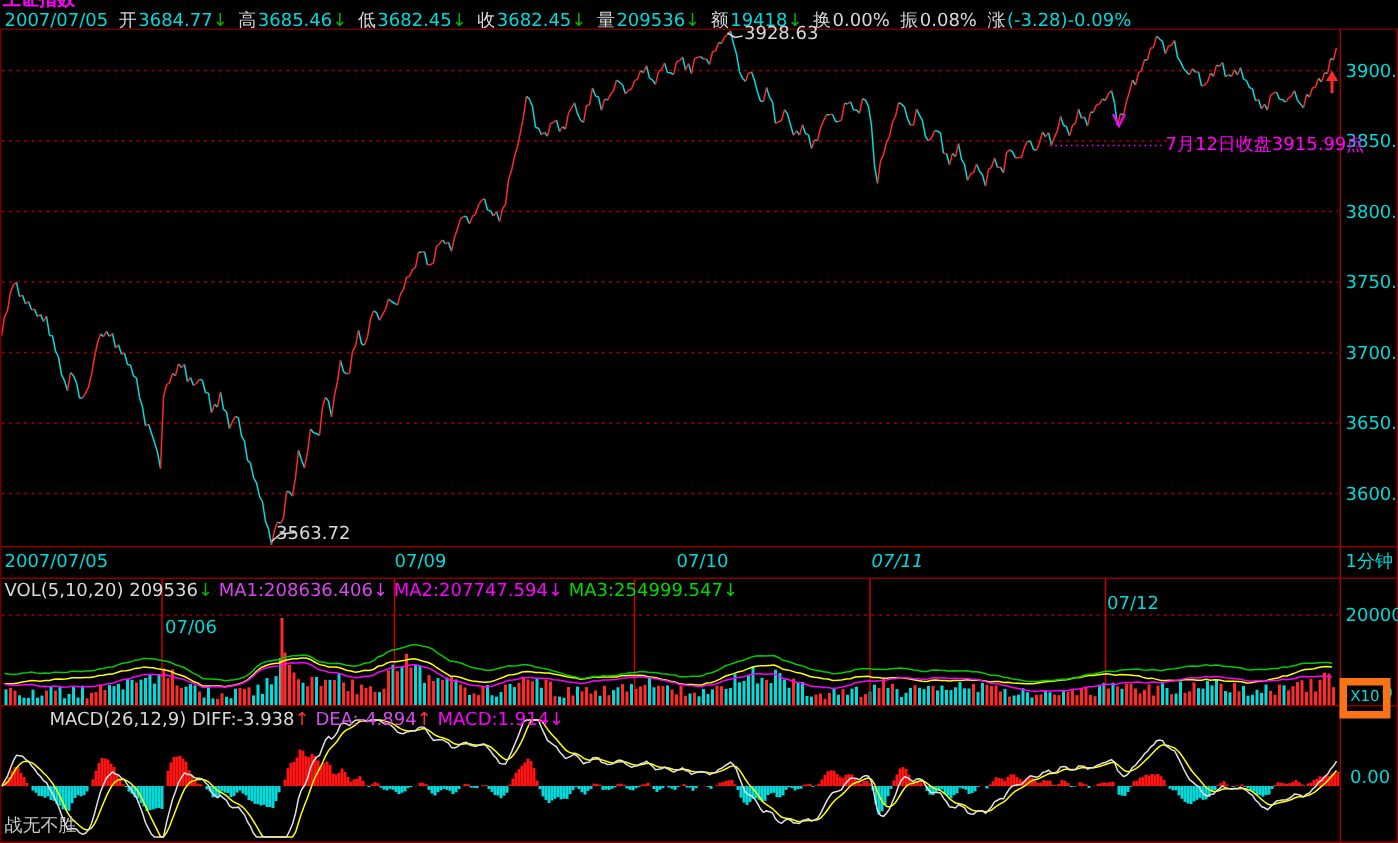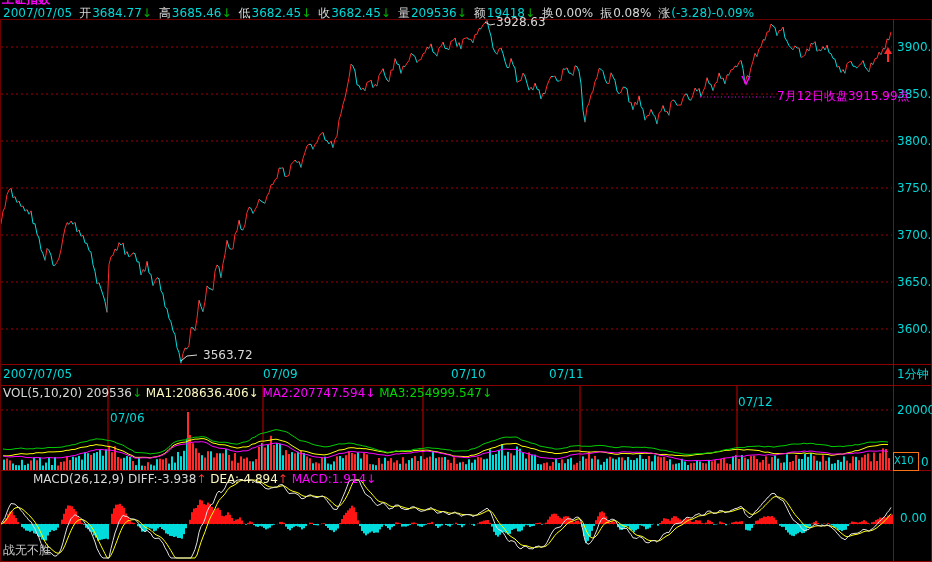--- a/index.html
+++ b/index.html
@@ -1,27 +1,27 @@
 <!DOCTYPE html>
 <html><head>
 <meta charset="utf-8">
 <style>
   html,body{margin:0;padding:0;background:#000;}
   #screen{position:relative;width:932px;height:562px;background:#000;overflow:hidden;
           font-family:"DejaVu Sans","Liberation Sans",sans-serif;}
   .t{position:absolute;white-space:nowrap;font-size:12px;line-height:12px;letter-spacing:0;}
-  .cy{color:#00d8d8}.wh{color:#d8d8d8}.mg{color:#ff00ff}.yl{color:#fef9c3}
+  .cy{color:#00d8d8}.wh{color:#d8d8d8}.mg{color:#ff00ff}.yl{color:#d946ef}
   .gn{color:#00d800}.rd{color:#ff3232}.ga{color:#00b400}
   .hline{position:absolute;left:0;width:932px;height:1px;background:#8c0000;}
   .vline{position:absolute;width:1px;background:#a00000;}
   svg{position:absolute;display:block;}
   .fld{margin-right:7px}
   .fld .v{margin-left:1px}
-  #x10box{position:absolute;left:893px;top:452px;width:24px;height:17px;border:1px solid #f97316;
-          color:#00d8d8;font-size:10px;line-height:16px;text-align:left;}
+  #x10box{position:absolute;left:893px;top:452px;width:24px;height:17px;border:5px solid #f97316;
+          color:#00d8d8;font-size:10px;line-height:16px;text-align:center;}
 </style>
 </head>
 <body>
 
 <div id="screen">
 
   <div class="t mg" style="left:2px;top:-7px;font-weight:bold;">上证指数</div>
   <div class="t" style="left:3px;top:7px;text-decoration:underline;">
     <span class="cy fld">2007/07/05</span><span id="quote-fields"><span class="fld"><span class="wh">开</span><span class="cy v">3684.77</span><span class="ga">↓</span></span><span class="fld"><span class="wh">高</span><span class="cy v">3685.46</span><span class="ga">↓</span></span><span class="fld"><span class="wh">低</span><span class="cy v">3682.45</span><span class="ga">↓</span></span><span class="fld"><span class="wh">收</span><span class="cy v">3682.45</span><span class="ga">↓</span></span><span class="fld"><span class="wh">量</span><span class="cy v">209536</span><span class="ga">↓</span></span><span class="fld"><span class="wh">额</span><span class="cy v">19418</span><span class="ga">↓</span></span><span class="fld"><span class="wh">换</span><span class="wh v">0.00%</span></span><span class="fld"><span class="wh">振</span><span class="wh v">0.08%</span></span><span class="fld"><span class="wh">涨</span><span class="cy v">(-3.28)-0.09%</span></span></span>
   </div>
@@ -792,21 +792,21 @@
       <div class="t cy" style="left: 897px; top: 182px;">3750.0</div>
       <div class="t cy" style="left: 897px; top: 229px;">3700.0</div>
       <div class="t cy" style="left: 897px; top: 276px;">3650.0</div>
       <div class="t cy" style="left: 897px; top: 323px;">3600.0</div>
     </div>
   <div id="xLabels">
       <div class="t cy" style="left: 3px; top: 368px;">2007/07/05</div>
       <div class="t cy" style="left: 110px; top: 368px; margin-top: 44px;">07/06</div>
       <div class="t cy" style="left: 263px; top: 368px;">07/09</div>
       <div class="t cy" style="left: 424px; top: 368px; margin-left: 27px;">07/10</div>
-      <div class="t cy" style="left: 549px; top: 368px;">07/11</div>
+      <div class="t cy" style="left: 581px; top: 368px; font-style: italic;">07/11</div>
       <div class="t cy" style="left: 738px; top: 368px; margin-top: 28px;">07/12</div>
     </div>
   <div class="t cy" style="left:897px;top:368px;">1分钟</div>
 
   <div class="t cy" style="left:897px;top:404px;">200000</div>
   <div class="t cy" style="left:921px;top:456px;">0</div>
   <div id="x10box">X10</div>
   <div class="t cy" style="left:900px;top:512px;">0.00</div>
 
   <div class="t" style="left:3px;top:387px;">
@@ -817,17 +817,17 @@
     <span class="gn">MA3:254999.547</span><span class="gn">↓</span>
   </div>
   <div class="t" style="left:3px;top:473px;margin-left:30px;">
     <span class="wh">MACD(26,12,9)</span>
     <span class="wh">DIFF:-3.938</span><span class="rd">↑</span>
     <span class="yl">DEA:-4.894</span><span class="rd">↑</span>
     <span class="mg">MACD:1.914</span><span class="mg">↓</span>
   </div>
 
   <div class="t wh" style="left:496px;top:16px;">3928.63</div>
-  <div class="t wh" style="left:203px;top:349px;text-align:center;">3563.72</div>
+  <div class="t wh" style="left:184px;top:349px;text-align:center;">3563.72</div>
   <div class="t mg" style="left:777px;top:90px;">7月12日收盘3915.99点</div>
   <div class="t" style="left:3px;top:544px;color:#c8c8c8;">战无不胜</div>
 
 </div>
 
 </body></html>

